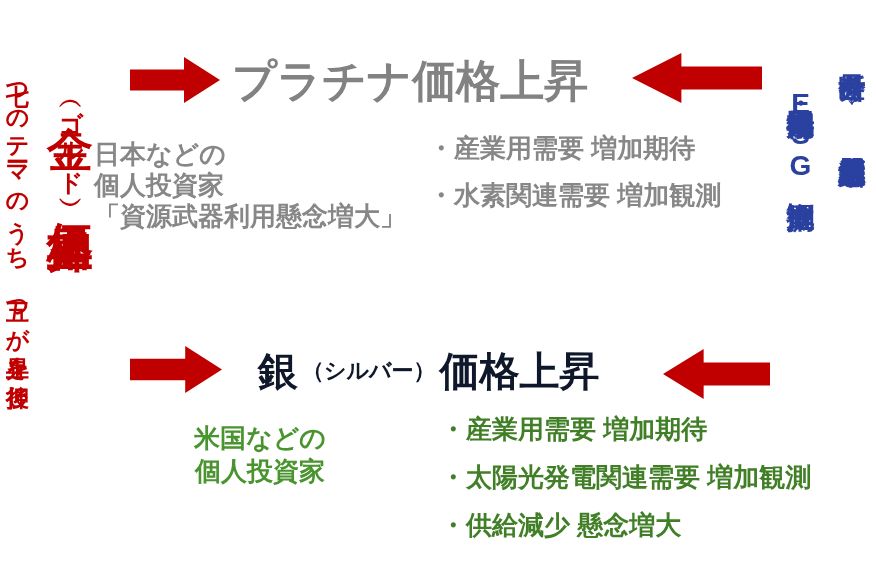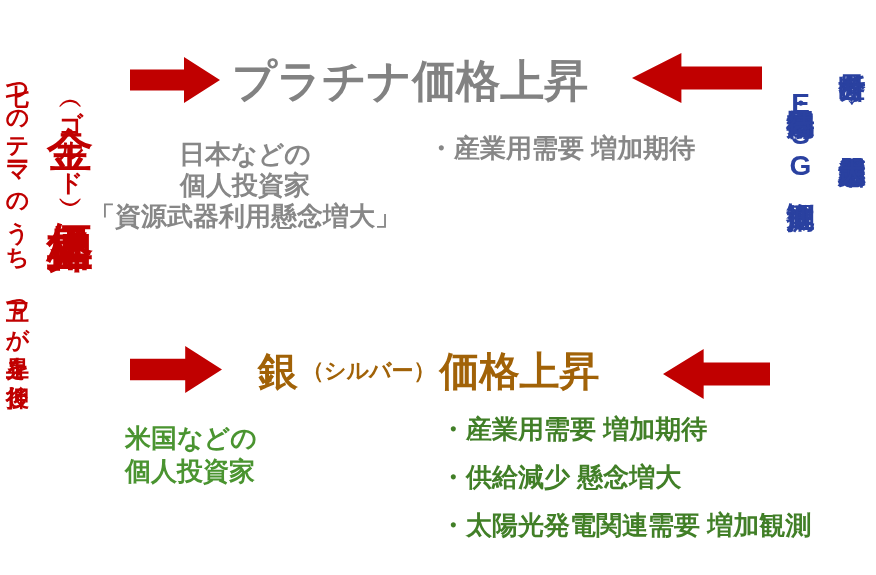--- a/index.html
+++ b/index.html
@@ -13,26 +13,26 @@
   .v-upright{writing-mode:vertical-rl;text-orientation:upright;}
 
   
   .left-note{left:6px;top:66px;font-size:23px;letter-spacing:1px;color:#C00000;line-height:1;}
   .gold-col{left:48px;top:90px;color:#C00000;line-height:1.0;letter-spacing:2px;}
   .gold-col .big{font-size:46px;}
   .gold-col .mid{font-size:24px;}
 
   
   .platinum-title{left:232px;top:52px;font-size:44px;color:#828282;white-space:nowrap;}
-  .silver-title{left:258px;top:344px;font-size:40px;color:#a16207;white-space:nowrap;}
+  .silver-title{left:258px;top:344px;font-size:40px;color:#0f172a;white-space:nowrap;}
   .silver-title .paren{font-size:22px;vertical-align:7px;margin:0 4px;}
 
   
-  .pt-sub{left:80px;top:139px;width:330px;text-align:center;font-size:26px;color:#878787;line-height:31px;}
-  .ag-sub{left:125px;top:422px;width:270px;text-align:left;font-size:26px;color:#4A9430;line-height:33px;}
+  .pt-sub{left:94px;top:139px;width:330px;font-size:26px;color:#878787;line-height:31px;}
+  .ag-sub{left:125px;top:422px;width:270px;text-align:center;font-size:26px;color:#4A9430;line-height:33px;}
 
   
   .pt-bullets{left:428px;top:135px;font-size:26px;color:#878787;}
   .pt-bullets div{line-height:26px;margin-bottom:21px;white-space:nowrap;}
   .ag-bullets{left:440px;top:416px;font-size:26px;color:#417F27;}
   .ag-bullets div{line-height:26px;margin-bottom:22px;white-space:nowrap;}
 
   
   .blue-col{color:#2A41A0;line-height:1;}
   .blue-inner{left:786px;top:88px;font-size:28px;}
@@ -63,35 +63,36 @@
   <div class="abs arrow arrow-left a-top-left"></div>
 
   <div class="abs pt-sub">
     <div>日本などの</div>
     <div>個人投資家</div>
     <div>「資源武器利用懸念増大」</div>
   </div>
 
   <div class="abs pt-bullets">
     <div>・産業用需要 増加期待</div>
+    <div>・水素関連需要 増加観測</div>
   </div>
 
   <div class="abs arrow arrow-right a-mid-right"></div>
   <div class="abs silver-title">
     <span>銀</span><span class="paren">（シルバー）</span><span>価格上昇</span>
   </div>
   <div class="abs arrow arrow-left a-mid-left"></div>
 
   <div class="abs ag-sub">
     <div>米国などの</div>
     <div>個人投資家</div>
   </div>
 
   <div class="abs ag-bullets">
     <div>・産業用需要 増加期待</div>
+    <div>・太陽光発電関連需要 増加観測</div>
     <div>・供給減少 懸念増大</div>
-    <div>・太陽光発電関連需要 増加観測</div>
   </div>
 
   <div class="abs v-upright blue-col blue-inner">景気回復期待・ESG推進観測</div>
   <div class="abs v-upright blue-col blue-outer">世界分断　↓　資源武器利用懸念増大</div>
 
 </div>
 
 </body></html>

